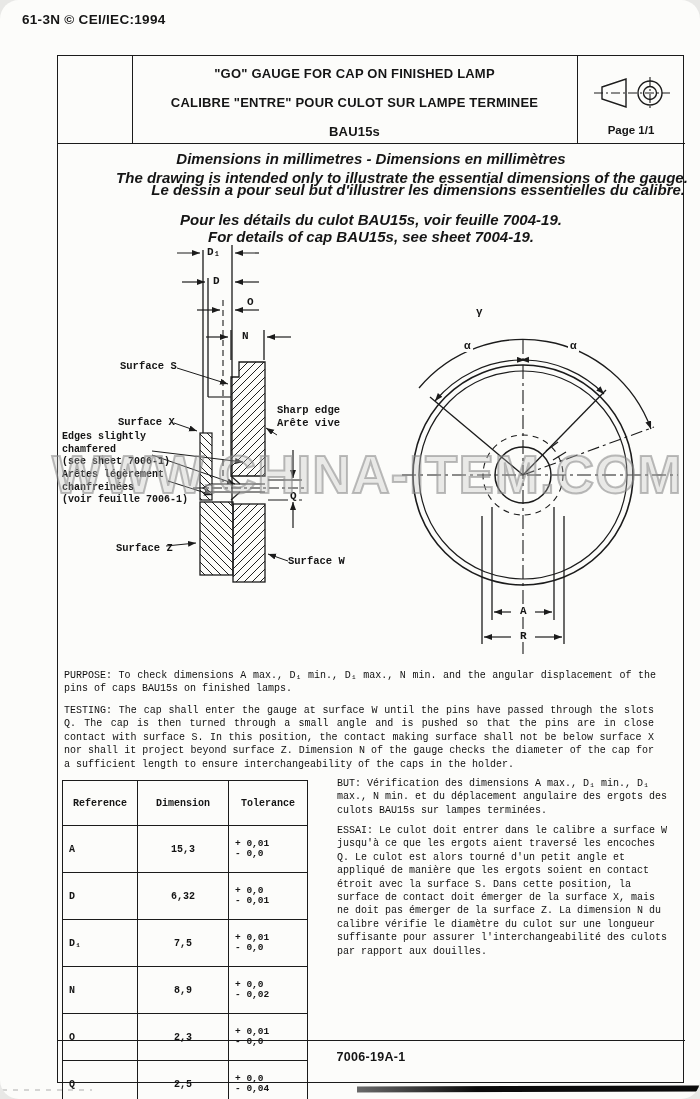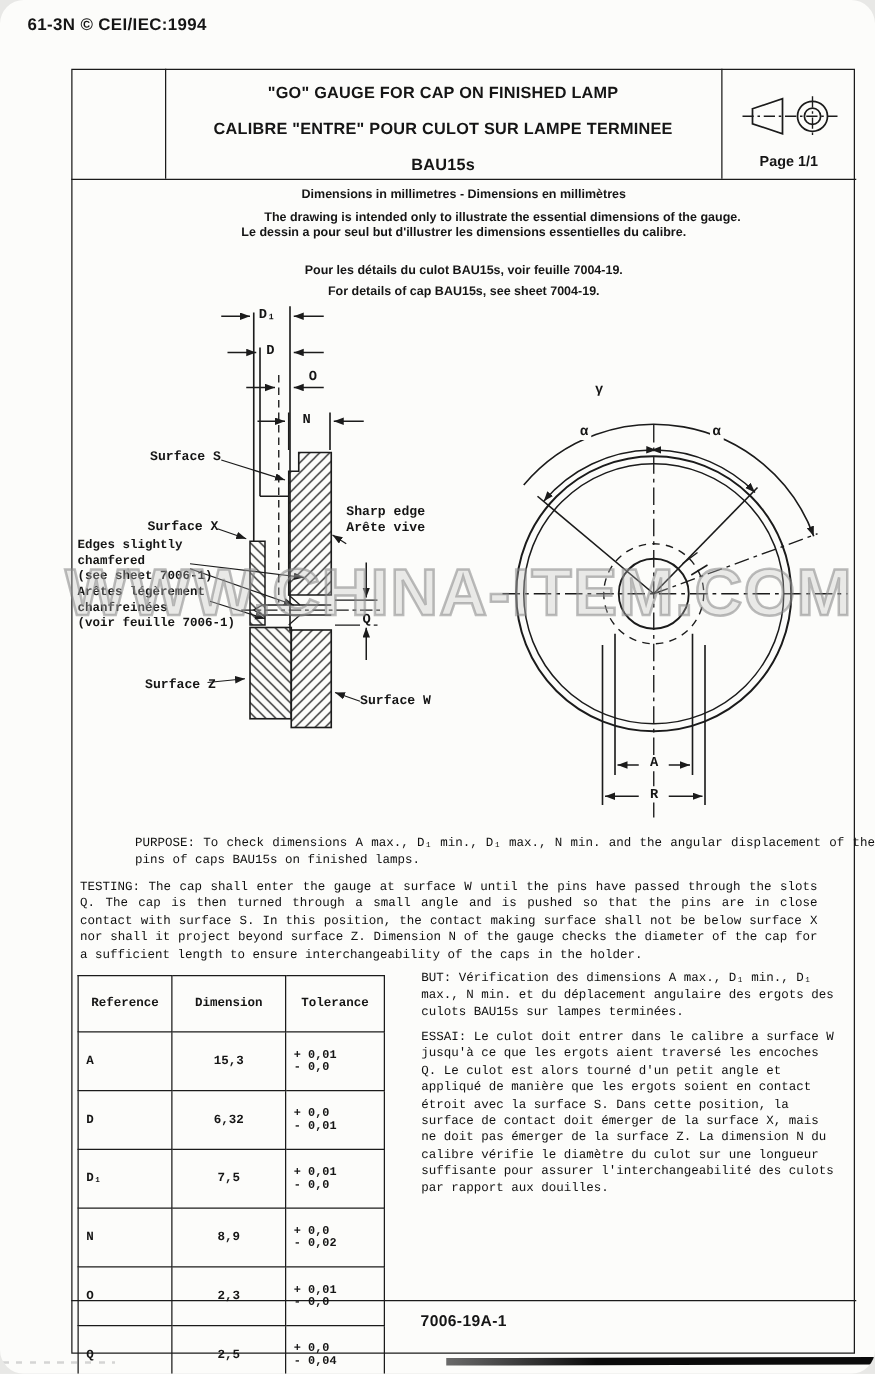--- a/index.html
+++ b/index.html
@@ -5,21 +5,21 @@
   html,body{margin:0;padding:0;background:#e8e8e6;}
   #page{position:relative;width:700px;height:1099px;background:#fcfcfa;overflow:hidden;
         font-family:"Liberation Sans",sans-serif;color:#151515;border-radius:19px;}
   .abs{position:absolute;}
   .line-v{position:absolute;width:0;border-left:1.5px solid #1b1b1b;}
   .line-h{position:absolute;height:0;border-top:1.5px solid #1b1b1b;}
   .doc-ref{left:22px;top:12px;font-size:13.5px;font-weight:600;letter-spacing:.3px;}
   .main-box{left:57px;top:55px;width:625px;height:1026px;border:1.7px solid #1b1b1b;}
   .title-center{left:132px;top:55px;width:445px;text-align:center;}
   .title-line{font-weight:bold;font-size:13px;letter-spacing:.2px;}
-  .notes{left:57px;width:628px;text-align:center;font-weight:bold;font-size:10px;}
+  .notes{left:57px;width:628px;text-align:center;font-weight:bold;font-size:15px;font-style:italic;}
   .fig-label{position:absolute;font-family:"Liberation Mono","DejaVu Sans Mono",monospace;
              font-weight:bold;font-size:10.5px;line-height:13px;white-space:pre-line;z-index:3;}
   .dim-letter{position:absolute;font-family:"Liberation Mono","DejaVu Sans Mono",monospace;
               font-weight:bold;font-size:11px;background:#fcfcfa;padding:0 2px;z-index:3;}
   .para{position:absolute;font-family:"Liberation Mono","DejaVu Sans Mono",monospace;
         font-size:10px;line-height:13.4px;color:#101010;text-align:justify;}
   .para-left{text-align:left;}
   table.dim{position:absolute;left:62px;top:780px;border-collapse:collapse;z-index:3;
             font-family:"Liberation Mono","DejaVu Sans Mono",monospace;font-size:10px;font-weight:bold;}
   table.dim td,table.dim th{border:1.5px solid #1b1b1b;padding:12px 6px;vertical-align:middle;}
@@ -62,21 +62,21 @@
       <line x1="2" y1="18" x2="78" y2="18" stroke-dasharray="9 3 2 3" stroke-width="1.1"></line>
       <circle cx="58" cy="18" r="12"></circle>
       <circle cx="58" cy="18" r="6.5"></circle>
       <line x1="58" y1="2" x2="58" y2="34" stroke-dasharray="9 3 2 3" stroke-width="1.1"></line>
     </g>
   </svg>
   <div class="abs" style="left:577px;top:124px;width:108px;text-align:center;font-weight:bold;font-size:11.5px;">Page 1/1</div>
 
   <div class="abs notes" style="top:150px;">Dimensions in millimetres - Dimensions en millimètres</div>
   <div class="abs notes" style="top:169px;margin-left:31px;">The drawing is intended only to illustrate the essential dimensions of the gauge.</div>
-  <div class="abs notes" style="top:181px;">Le dessin a pour seul but d'illustrer les dimensions essentielles du calibre.</div>
+  <div class="abs notes" style="top:181px;text-align:right;">Le dessin a pour seul but d'illustrer les dimensions essentielles du calibre.</div>
   <div class="abs notes" style="top:199px;margin-top:29px;">For details of cap BAU15s, see sheet 7004-19.</div>
   <div class="abs notes" style="top:211px;">Pour les détails du culot BAU15s, voir feuille 7004-19.</div>
 
   <svg style="left:60px;top:238px;" width="330" height="392" viewBox="0 0 330 392">
     <defs>
       <marker id="ar" markerWidth="9" markerHeight="8" refX="8" refY="3" orient="auto" markerUnits="userSpaceOnUse">
         <path d="M0,0 L8,3 L0,6 Z" fill="#1b1b1b"></path>
       </marker>
       <pattern id="hA" width="8" height="8" patternUnits="userSpaceOnUse">
         <path d="M-2,2 l4,-4 M0,8 l8,-8 M6,10 l4,-4" stroke="#1f1f1f" stroke-width="1"></path>
@@ -191,21 +191,21 @@
   </svg>
 
   <span class="dim-letter" style="left:474px;top:306px;">γ</span>
   <span class="dim-letter" style="left:462px;top:340px;">α</span>
   <span class="dim-letter" style="left:568px;top:340px;">α</span>
   <span class="dim-letter" style="left:518px;top:605px;">A</span>
   <span class="dim-letter" style="left:518px;top:630px;">R</span>
 
   <div class="abs watermark">WWW.CHINA-ITEM.COM</div>
 
-  <div class="para" style="left:64px;top:669px;width:592px;margin-left:44px;">PURPOSE: To check dimensions A max., D₁ min., D₁ max., N min. and the angular displacement of the pins of caps BAU15s on finished lamps.</div>
+  <div class="para" style="left:64px;top:669px;width:592px;">PURPOSE: To check dimensions A max., D₁ min., D₁ max., N min. and the angular displacement of the pins of caps BAU15s on finished lamps.</div>
   <div class="para" style="left:64px;top:704px;width:590px;">TESTING: The cap shall enter the gauge at surface W until the pins have passed through the slots Q. The cap is then turned through a small angle and is pushed so that the pins are in close contact with surface S. In this position, the contact making surface shall not be below surface X nor shall it project beyond surface Z. Dimension N of the gauge checks the diameter of the cap for a sufficient length to ensure interchangeability of the caps in the holder.</div>
   <div class="para para-left" style="left:337px;top:777px;width:336px;">BUT: Vérification des dimensions A max., D₁ min., D₁ max., N min. et du déplacement angulaire des ergots des culots BAU15s sur lampes terminées.</div>
   <div class="para para-left" style="left:337px;top:824px;width:336px;">ESSAI: Le culot doit entrer dans le calibre a surface W jusqu'à ce que les ergots aient traversé les encoches Q. Le culot est alors tourné d'un petit angle et appliqué de manière que les ergots soient en contact étroit avec la surface S. Dans cette position, la surface de contact doit émerger de la surface X, mais ne doit pas émerger de la surface Z. La dimension N du calibre vérifie le diamètre du culot sur une longueur suffisante pour assurer l'interchangeabilité des culots par rapport aux douilles.</div>
 
   <table class="dim">
     <thead>
       <tr>
         <th>Reference</th>
         <th>Dimension</th>
         <th>Tolerance</th>

